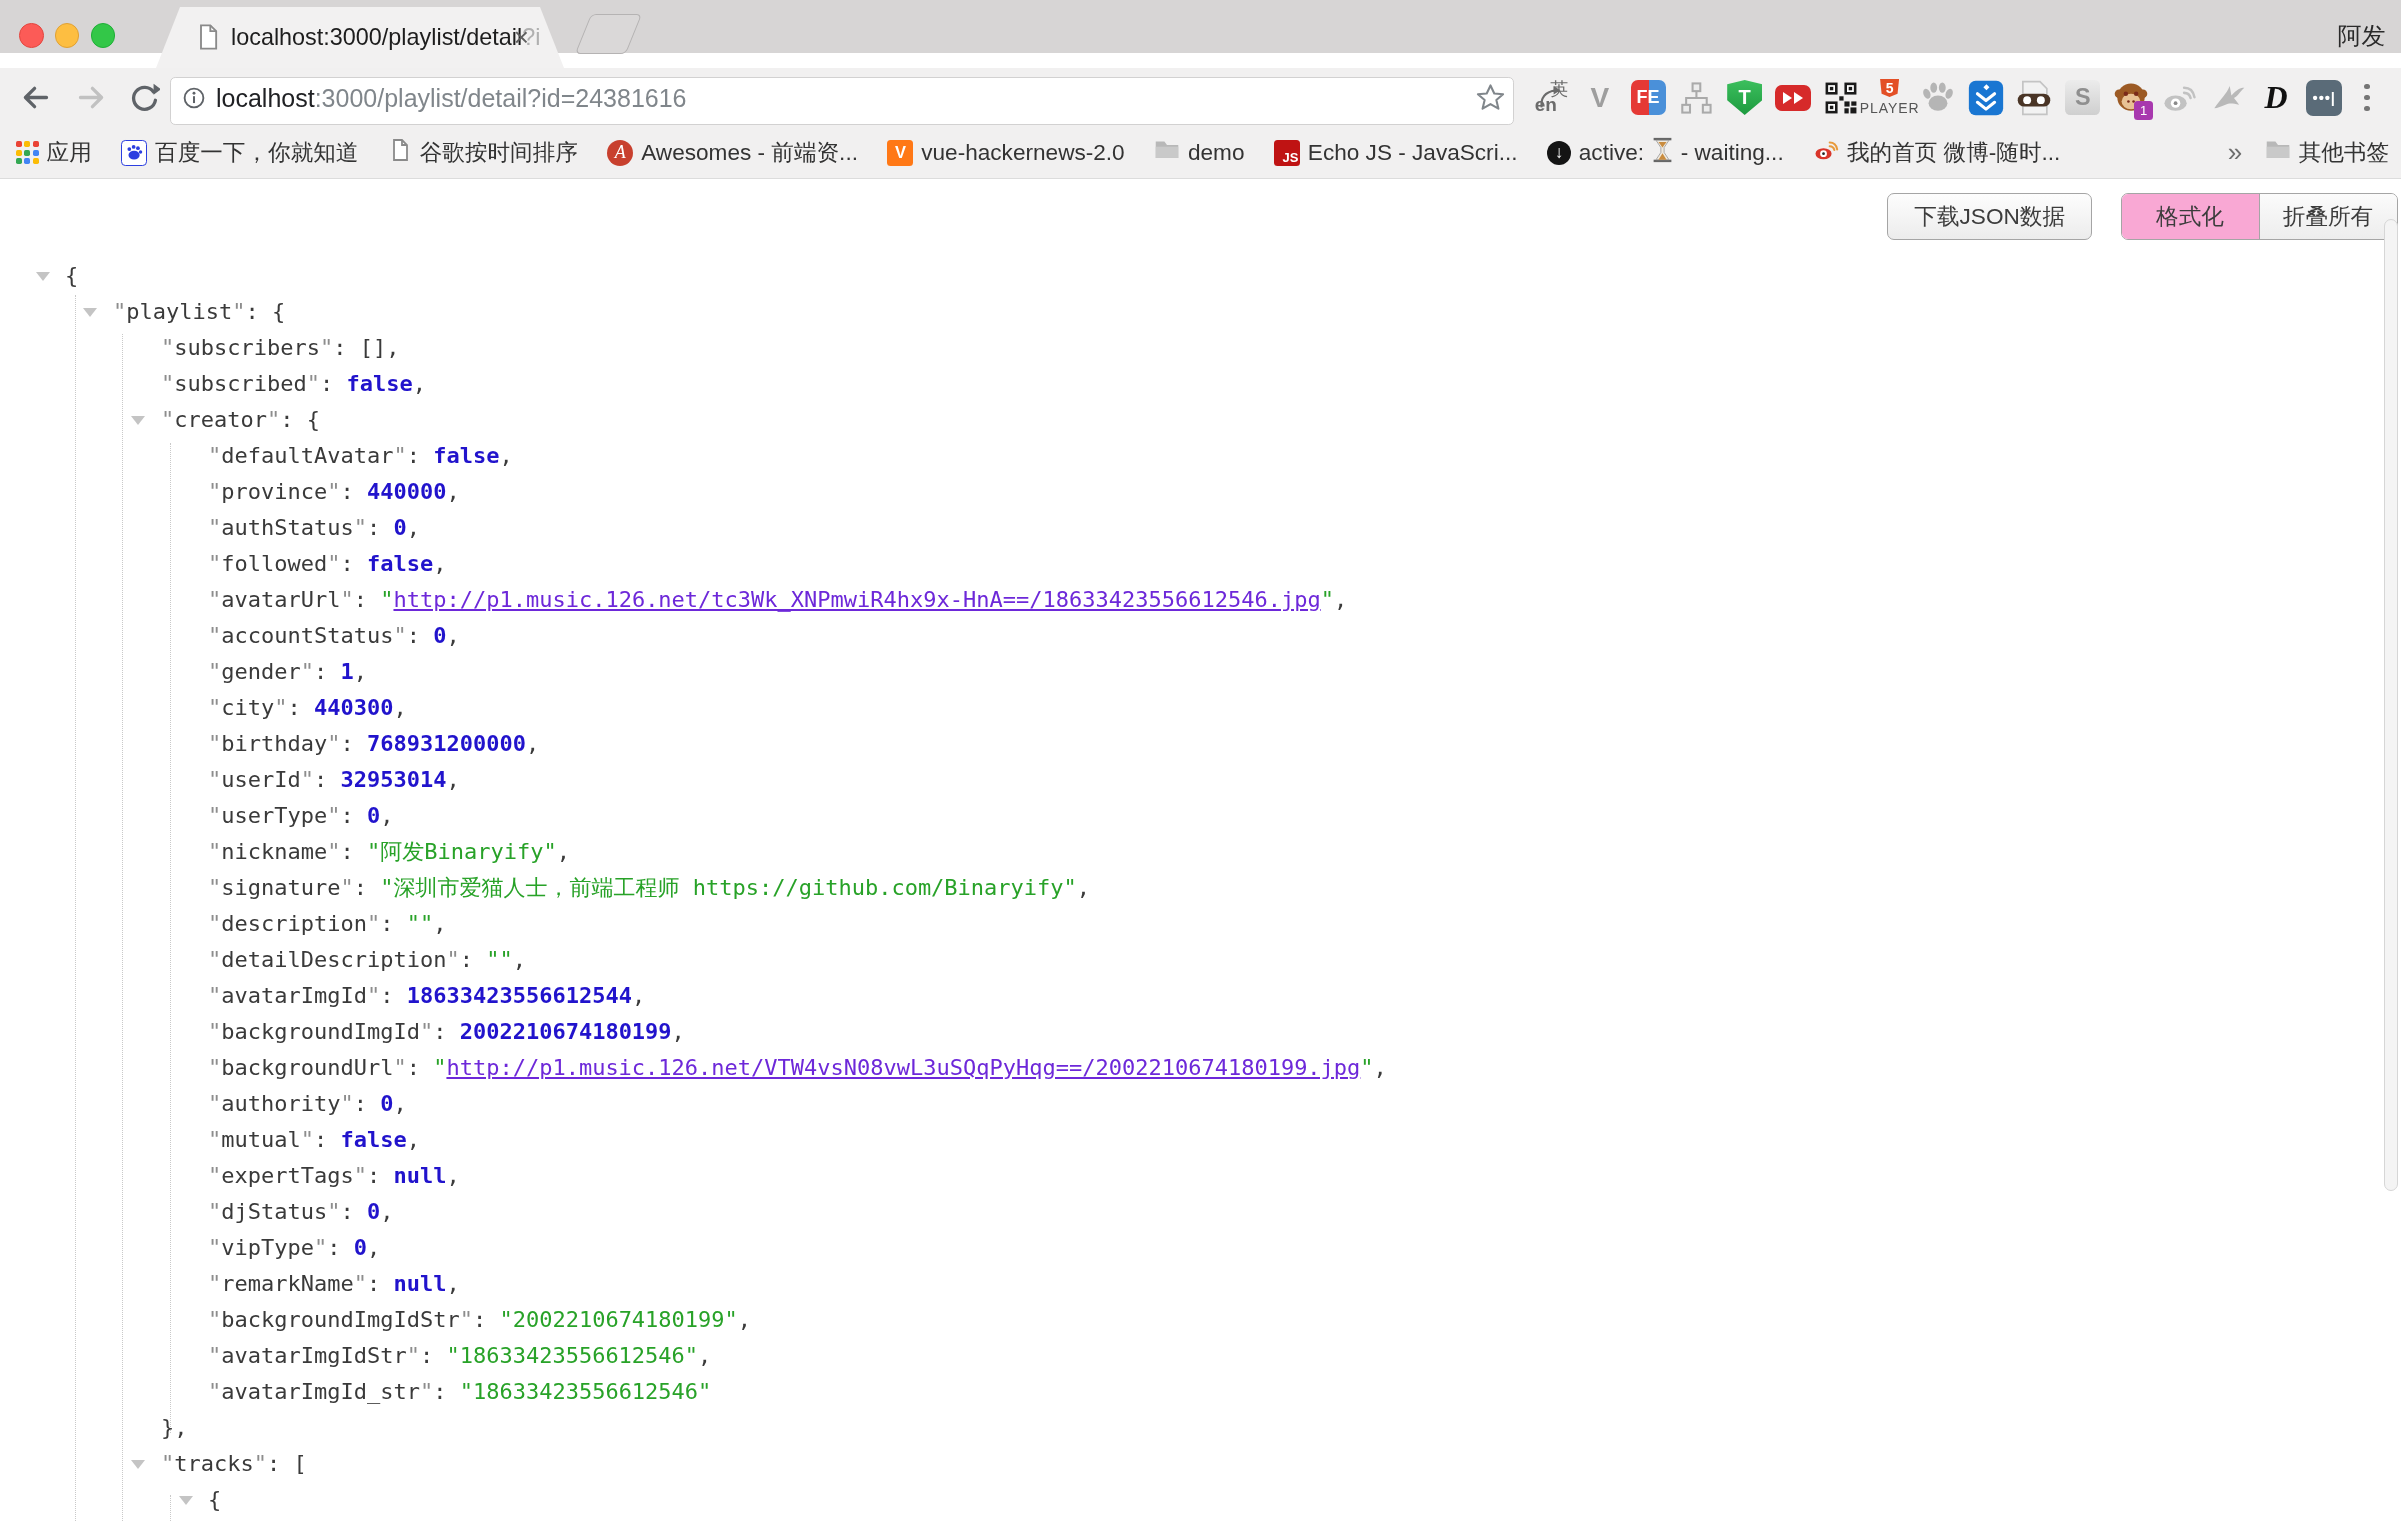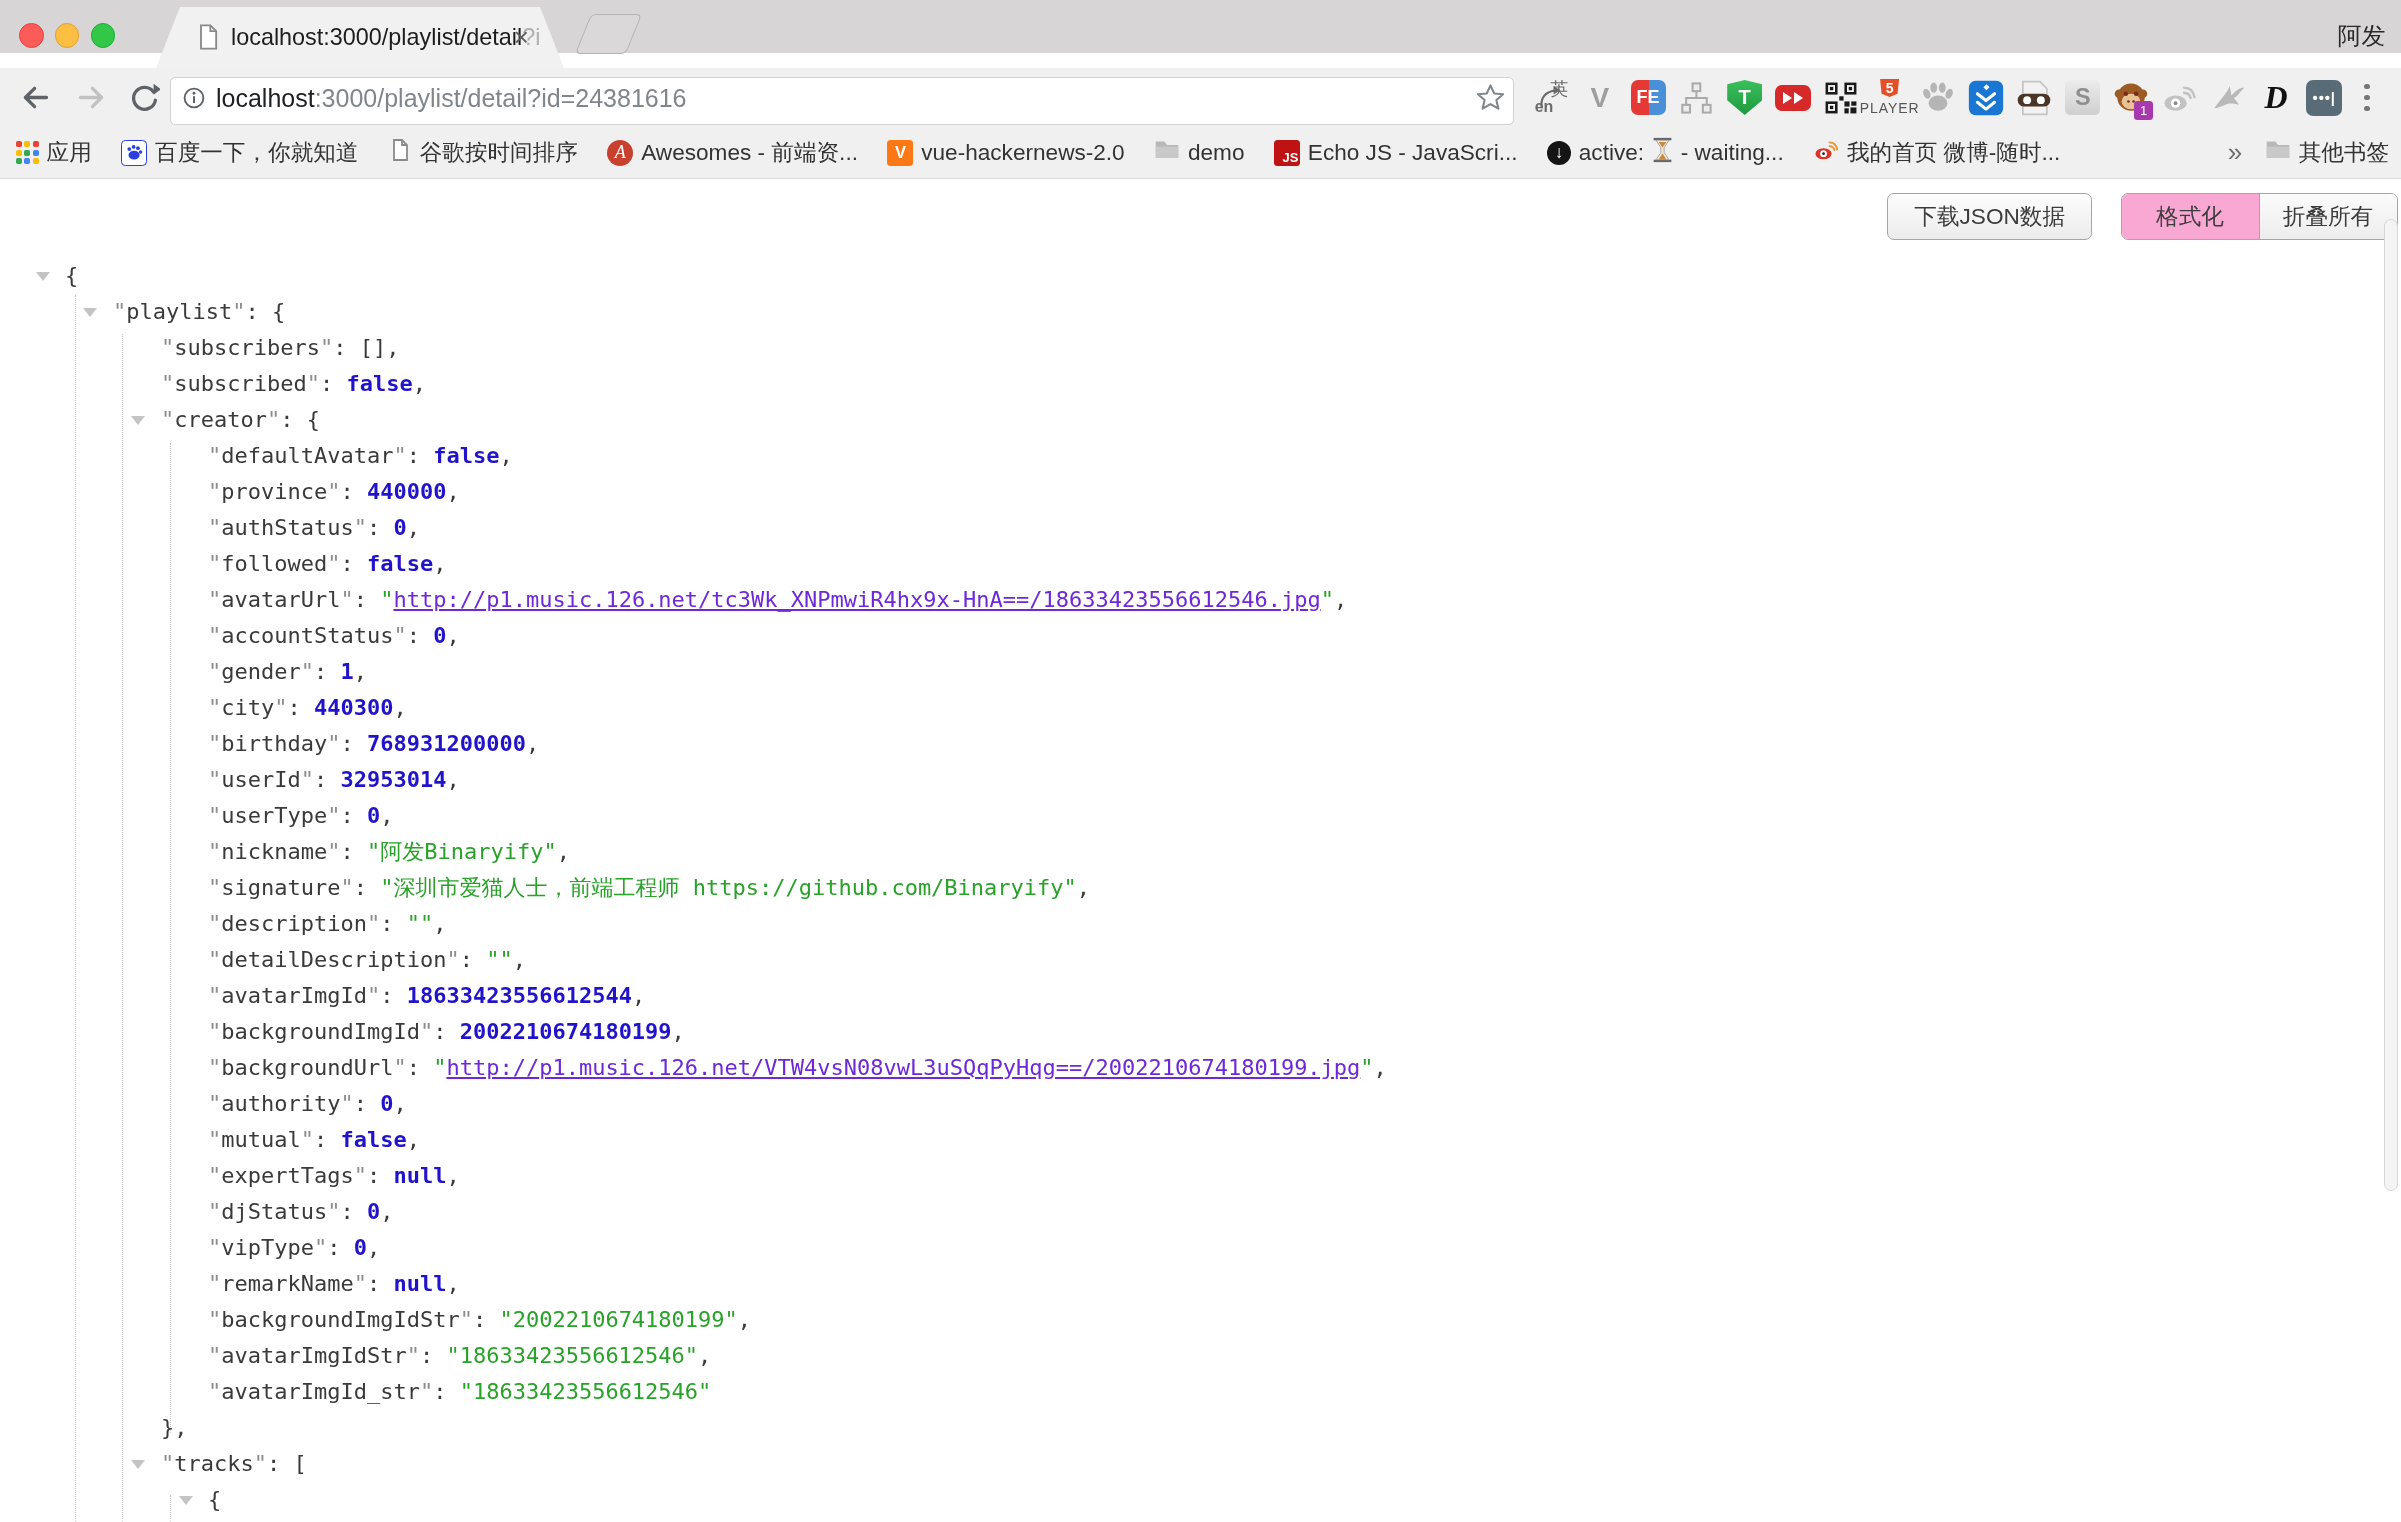--- a/index.html
+++ b/index.html
@@ -27,21 +27,21 @@
     border:1.7px solid #d2d1d1;border-radius:5.2px;box-sizing:border-box;}
   .url-info{position:absolute;left:10.4px;top:7px;}
   .url-text{position:absolute;left:45px;top:6px;font-size:25px;white-space:nowrap;}
   .url-host{color:#202124;}
   .url-rest{color:#80868b;}
   .url-star{position:absolute;right:7px;top:4.3px;}
   .exts{position:absolute;left:1533px;top:0;height:59px;display:flex;align-items:center;gap:11.3px;}
   .ext{width:37px;height:37px;display:flex;align-items:center;justify-content:center;position:relative;flex:0 0 auto;}
   .ext-translate{position:relative;width:37px;height:37px;color:#6b6b6b;}
   .ext-translate .zh{position:absolute;top:-1.7px;right:1.7px;font-size:18px;}
-  .ext-translate .en{position:absolute;bottom:0;left:1.7px;font-size:16px;font-weight:bold;}
+  .ext-translate .en{position:absolute;bottom:0;left:1.7px;font-size:19px;font-weight:bold;}
   .ext-v{font-size:28px;font-weight:bold;color:#9e9e9e;}
   .ext-fe{width:35px;height:35px;border-radius:7px;color:#fff;font-weight:bold;font-size:18px;
     display:flex;align-items:center;justify-content:center;
     background:linear-gradient(90deg,#e53935 50%,#4a90d9 50%);}
   .ext-shield{width:35px;height:35px;background:linear-gradient(#3cbf5d,#1d9a3f);
     clip-path:polygon(50% 0,100% 12%,100% 58%,50% 100%,0 58%,0 12%);
     color:#fff;font-weight:bold;font-size:20px;display:flex;align-items:center;justify-content:center;}
   .ext-ff{width:36px;height:26px;border-radius:7px;background:#d62a2a;display:flex;align-items:center;justify-content:center;gap:1.7px;}
   .ext-ff i{display:block;width:0;height:0;border-left:9.6px solid #fff;border-top:6px solid transparent;border-bottom:6px solid transparent;}
   .ext-h5{display:flex;flex-direction:column;align-items:center;}

